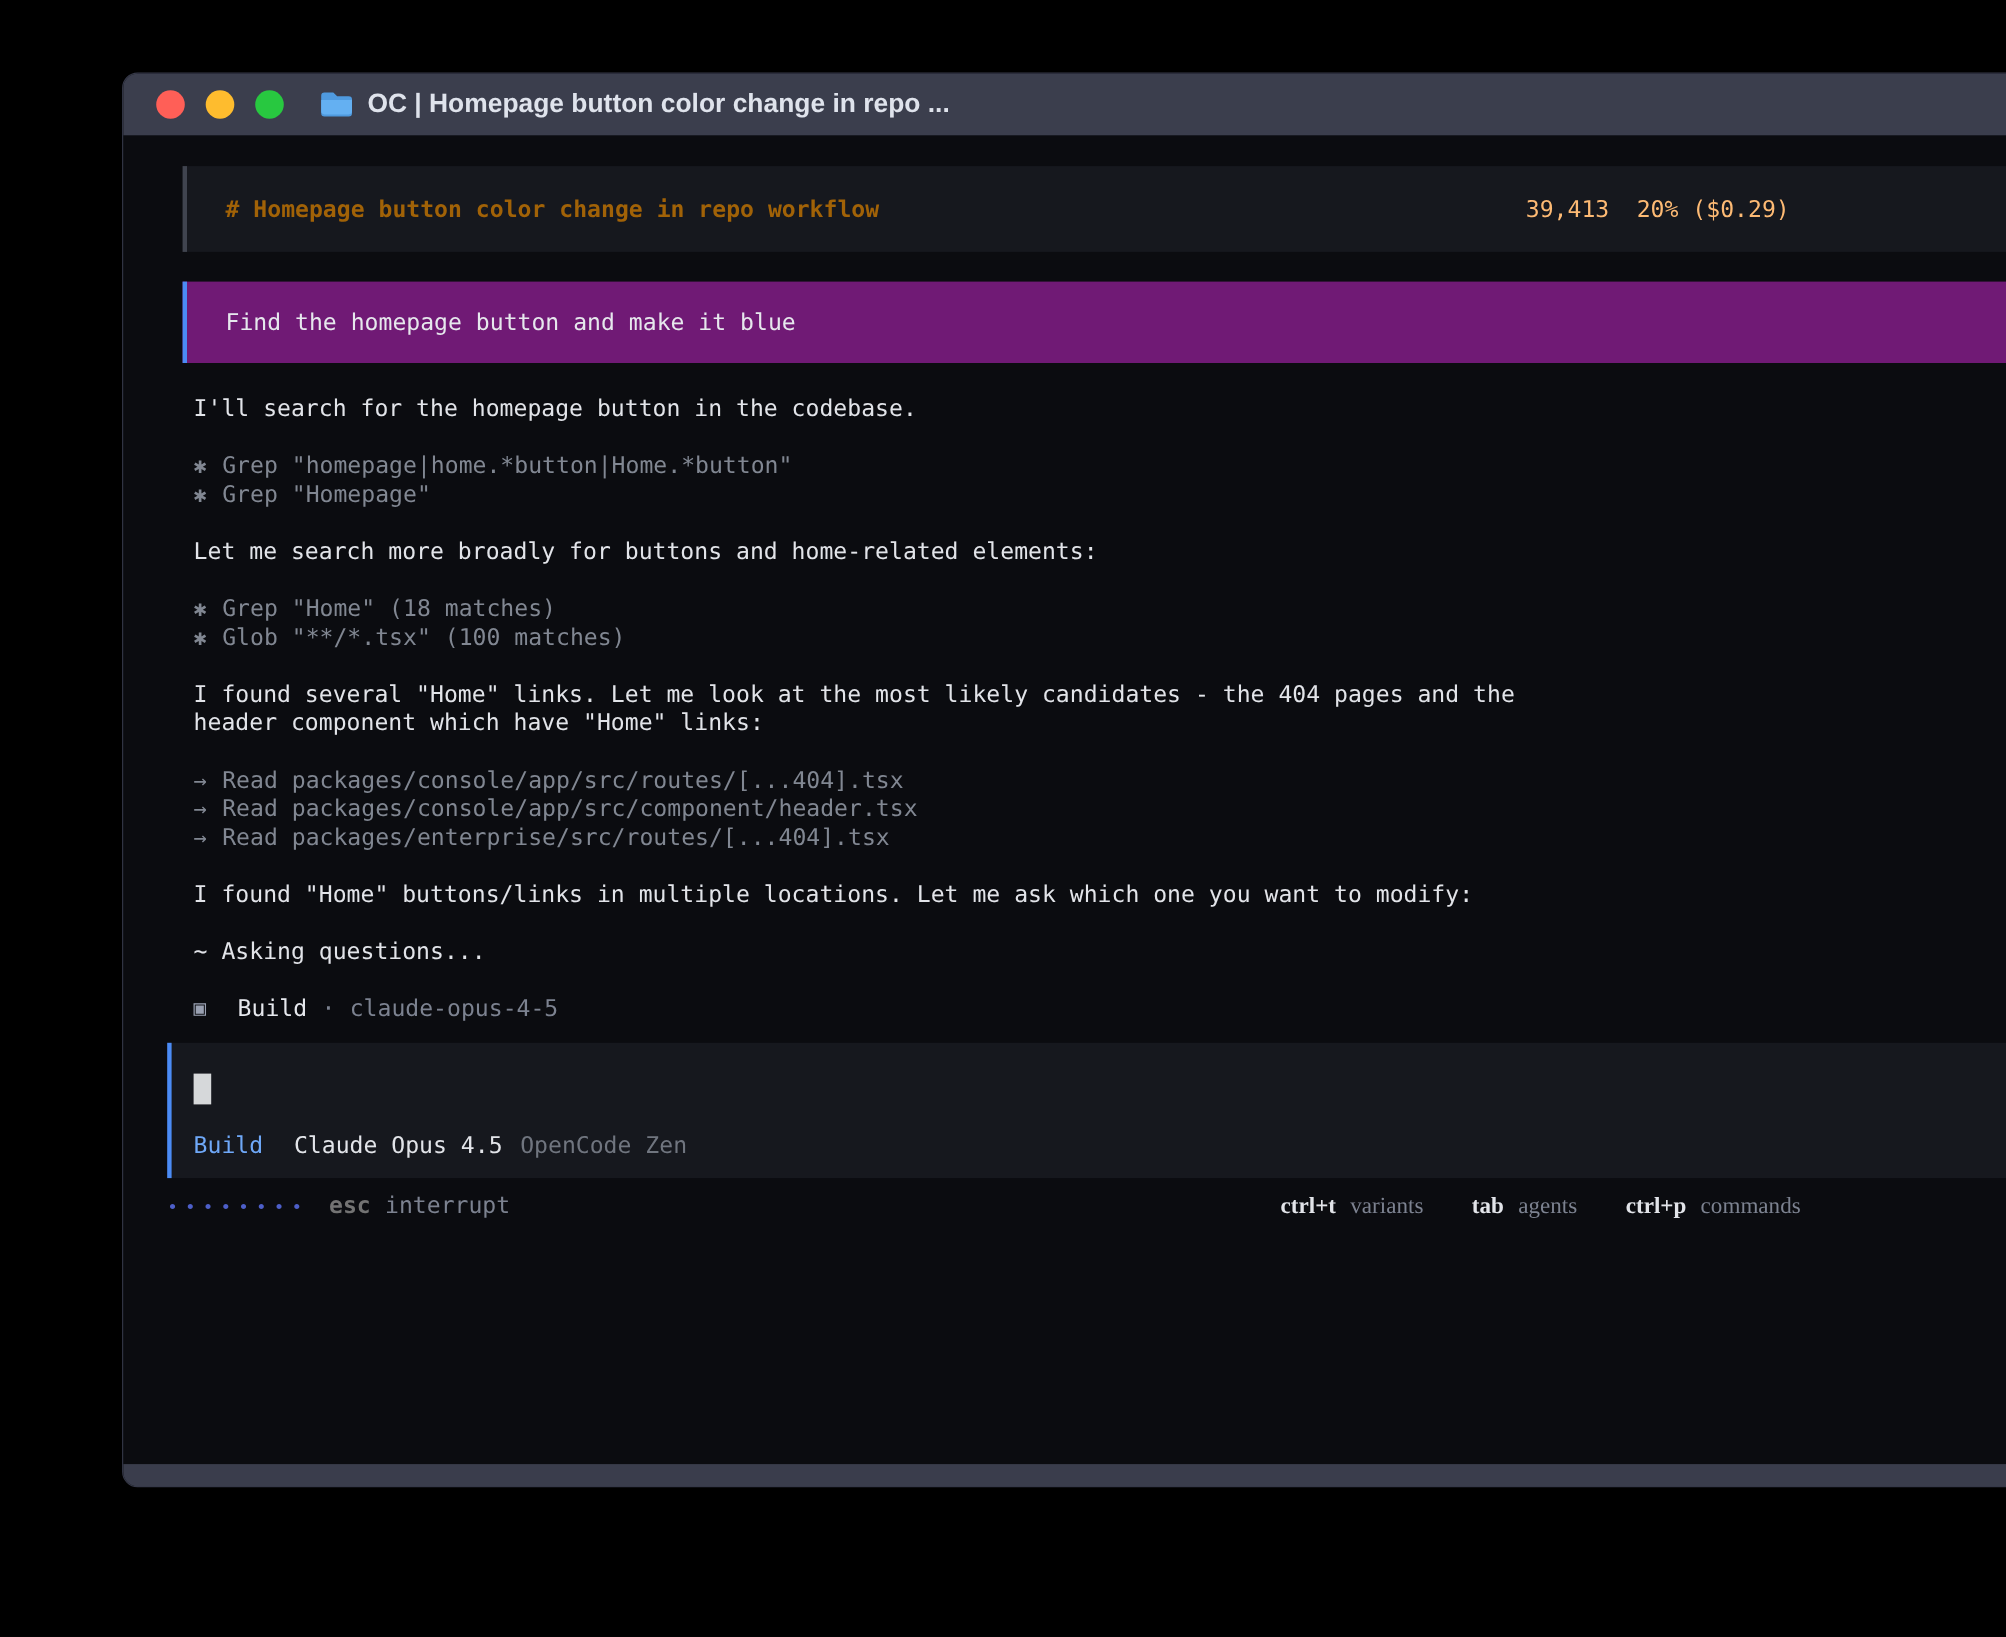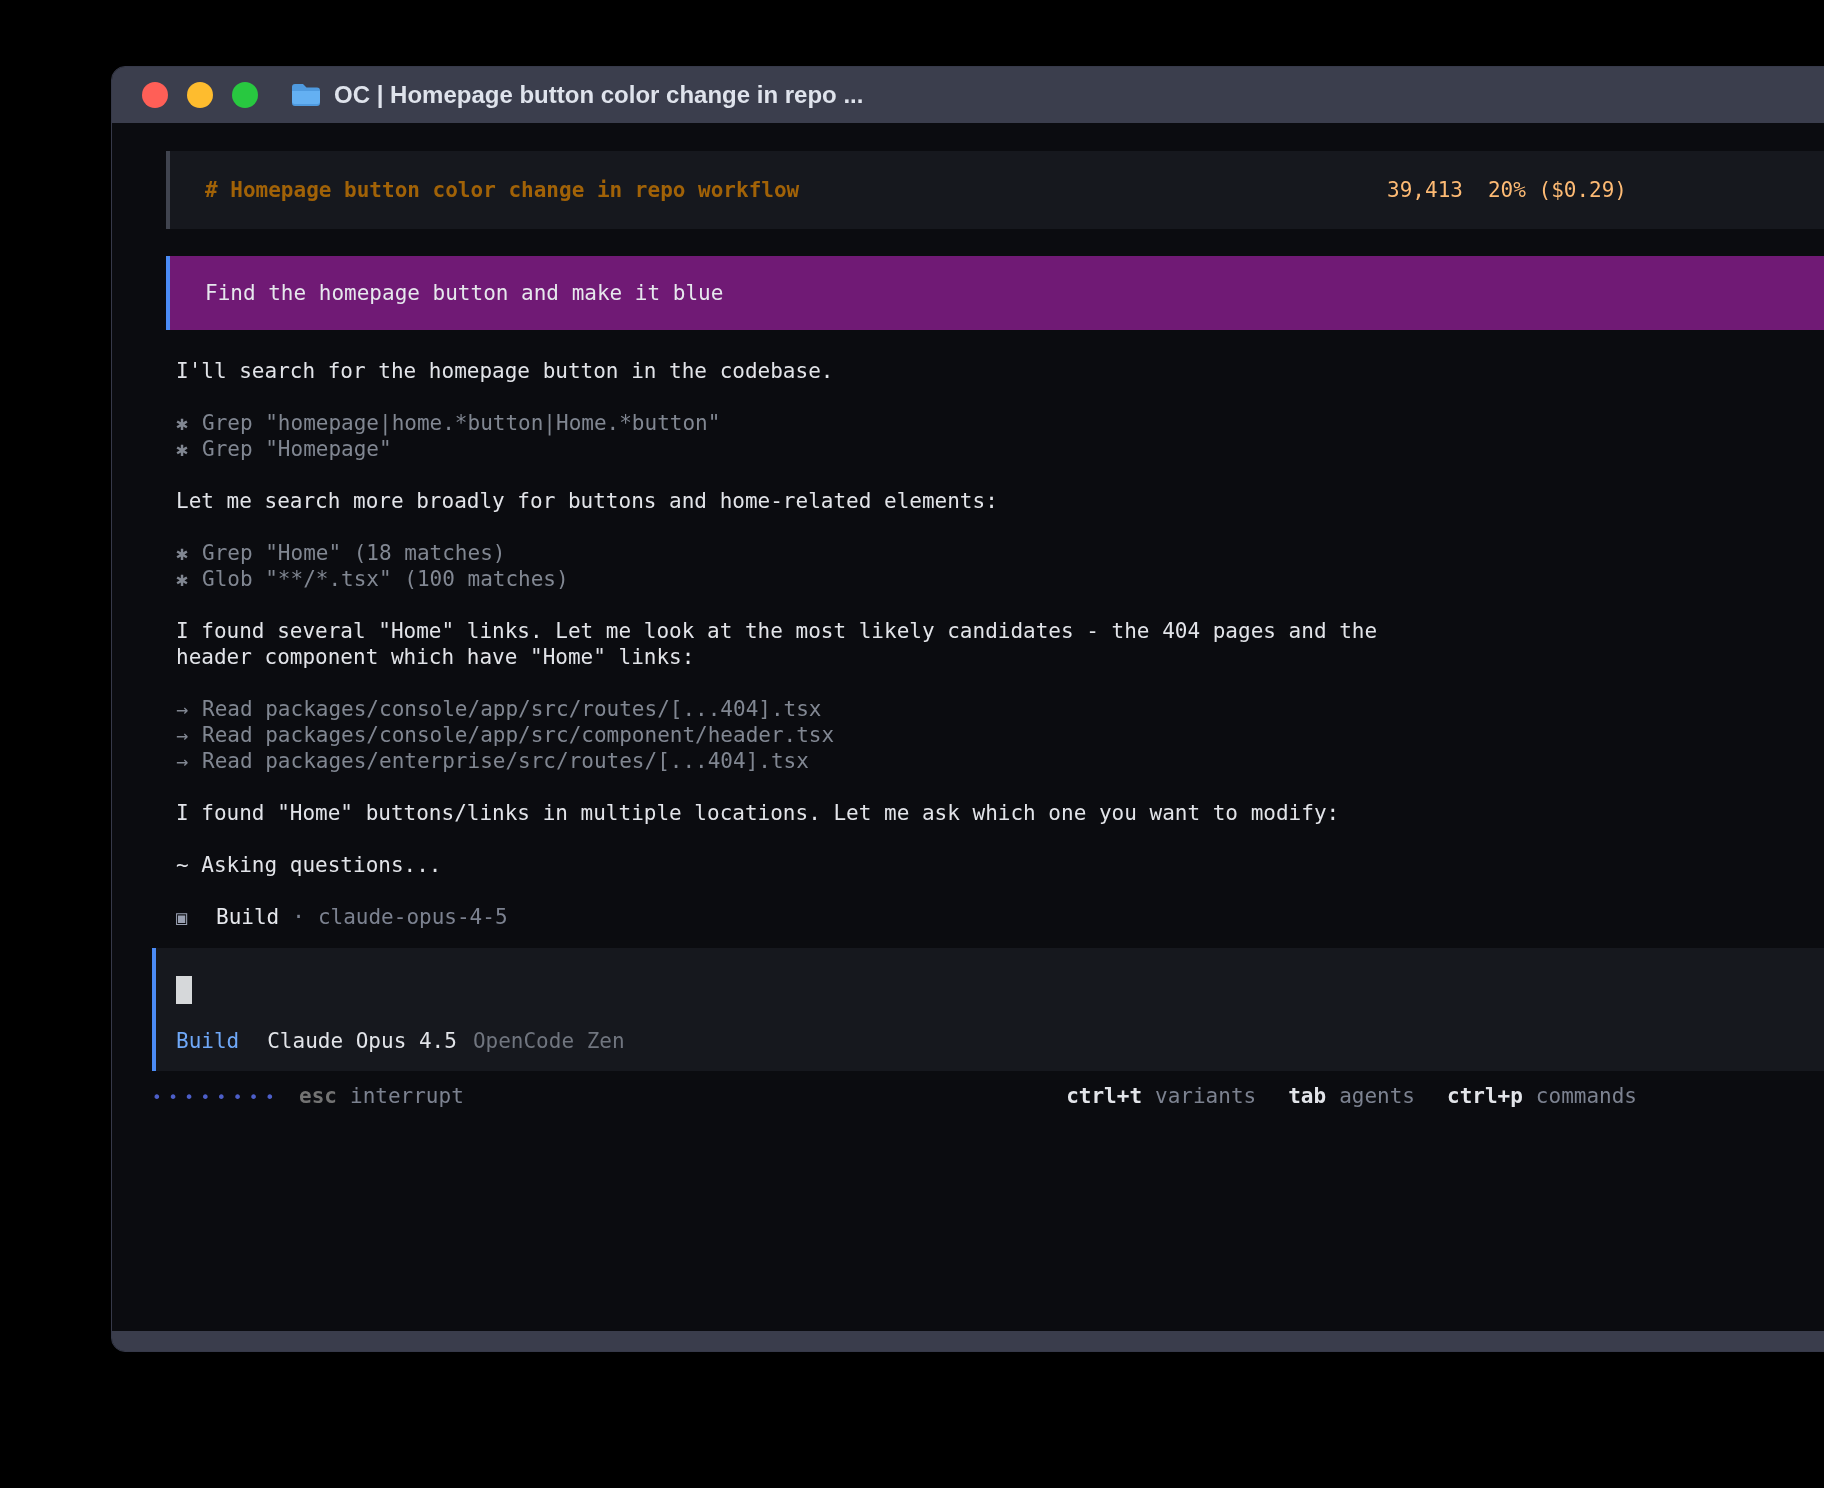--- a/index.html
+++ b/index.html
@@ -131,21 +131,22 @@
     font-size: 16px;
     letter-spacing: 6.5px;
     margin-right: 18px;
   }
   .esc-key { font-weight: 700; color: #737373; }
   .esc-label { color: #7c8290; margin-left: 13px; }
   .right-group {
     margin-left: auto;
     margin-right: 250px;
     display: flex;
-    gap: 32px;
+    gap: 44px;
+    font-family: Liberation Serif, serif;
   }
   .shortcut .key   { font-weight: 700; color: #e2e4e9; }
   .shortcut .label { color: #7c8290; margin-left: 13px; }
 
   .window-footer {
     position: absolute;
     bottom: 0; left: 0; right: 0;
     height: 20px;
     background: #3a3d4c;
   }

